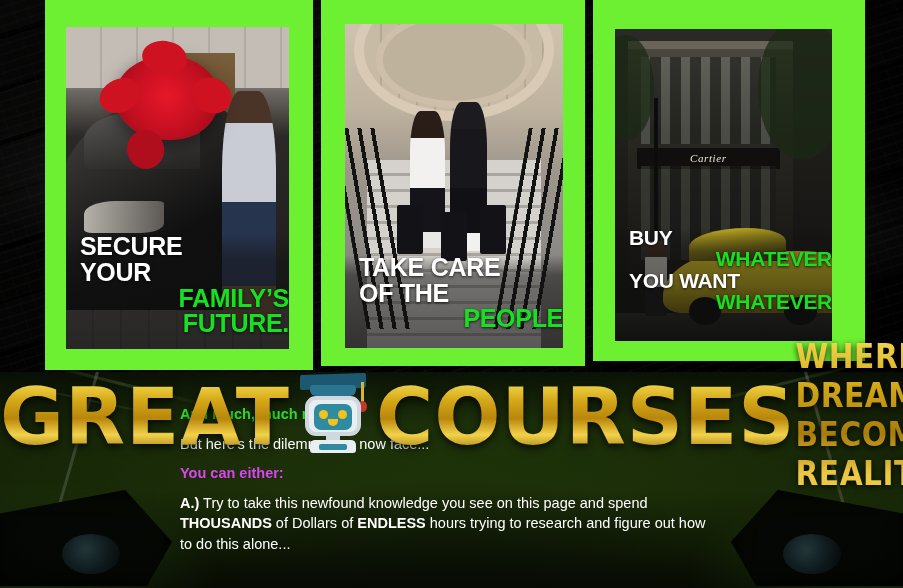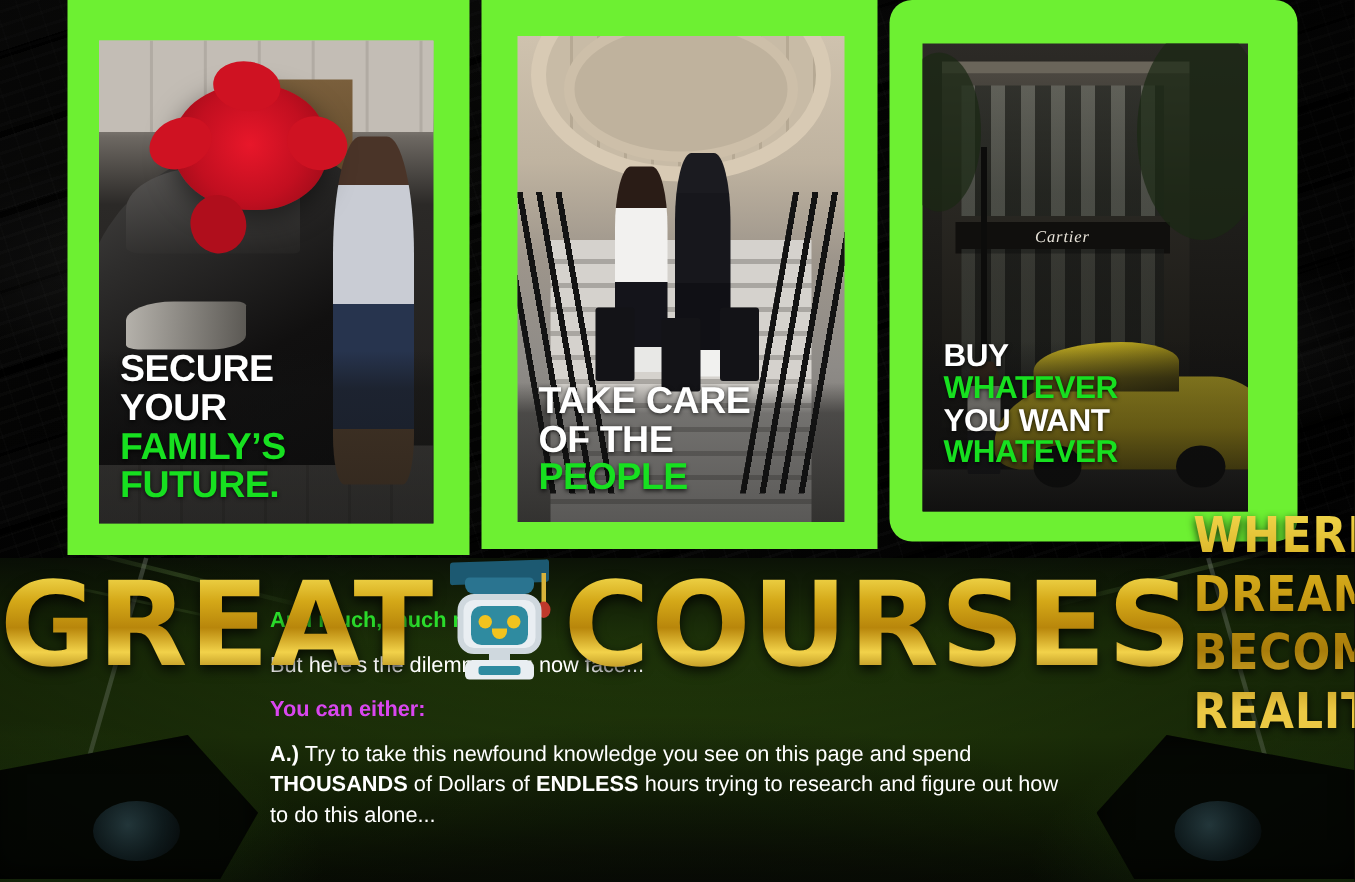--- a/index.html
+++ b/index.html
@@ -55,21 +55,21 @@
     background:radial-gradient(ellipse 80% 70% at 50% 50%, transparent 30%, rgba(0,0,0,.48) 100%); }
 
   
   #cards { position:absolute; left:0; top:0; width:903px; height:376px; display:flex; }
   .card-frame{
     position:relative; background:#6df032; margin-right:8px;
     padding:26px 24px 22px 24px;
   }
   .card-frame:nth-child(1){ width:268px; height:370px; margin-left:45px; padding:27px 24px 21px 21px; }
   .card-frame:nth-child(2){ width:264px; height:366px; padding:24px 22px 18px 24px; }
-  .card-frame:nth-child(3){ width:272px; height:361px; padding:29px 33px 20px 22px; margin-right:0;border-radius:15px; }
+  .card-frame:nth-child(3){ width:272px; height:361px; padding:29px 33px 20px 22px; margin-right:0; }
   .card-photo{ position:relative; width:100%; height:100%; overflow:hidden; background:#151515; }
 
   
   .ph1{ background:
       linear-gradient(180deg,#b9b3ab 0%, #a8a29a 14%, #6d6862 20%, #2b2927 34%, #1b1a19 100%); }
   .ph1 .ceiling{ position:absolute; left:0; top:0; width:100%; height:19%;
       background:repeating-linear-gradient(90deg,#c3bdb5 0 34px,#b1aba3 34px 36px),
                  linear-gradient(180deg,#cdc7bf,#9c968e); }
   .ph1 .wall{ position:absolute; left:46%; top:8%; width:30%; height:26%;
       background:linear-gradient(180deg,#7a5f3c,#5e4628); }
@@ -149,21 +149,21 @@
   .caption{
     position:absolute; left:0; bottom:0; width:100%;
     padding:0 0 10px 14px;
     background:linear-gradient(180deg,rgba(20,20,20,0) 0%, rgba(18,18,18,.50) 22%, rgba(14,14,14,.62) 100%);
   }
   .caption .ln{
     font-weight:bold; color:#ffffff; line-height:1.03;
     letter-spacing:-.3px; text-shadow:0 1px 3px rgba(0,0,0,.75);
     font-family:"Liberation Sans", sans-serif;
   }
-  .caption .ln.green{ color:#17e020; }
+  .caption .ln.green{ color:#17e020;text-align:right; }
   .c1 .ln{ font-size:25px; }  .c1{ padding-bottom:12px; }
   .c2 .ln{ font-size:25px; }  .c2{ padding-bottom:16px; }
   .c3 .ln{ font-size:21px; }  .c3{ padding-bottom:28px; }
 
   
   #watermark{
     position:absolute; left:0; top:352px; width:903px; height:130px;
     pointer-events:none; z-index:40;
     display:flex; flex-direction:row; align-items:center;
   }

